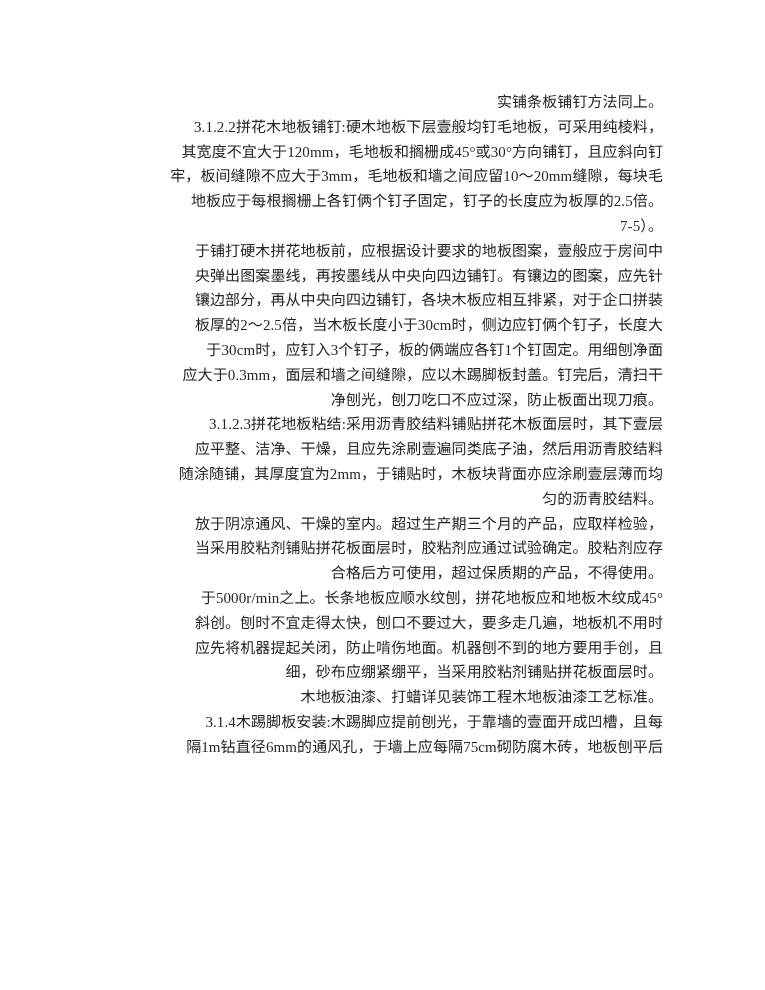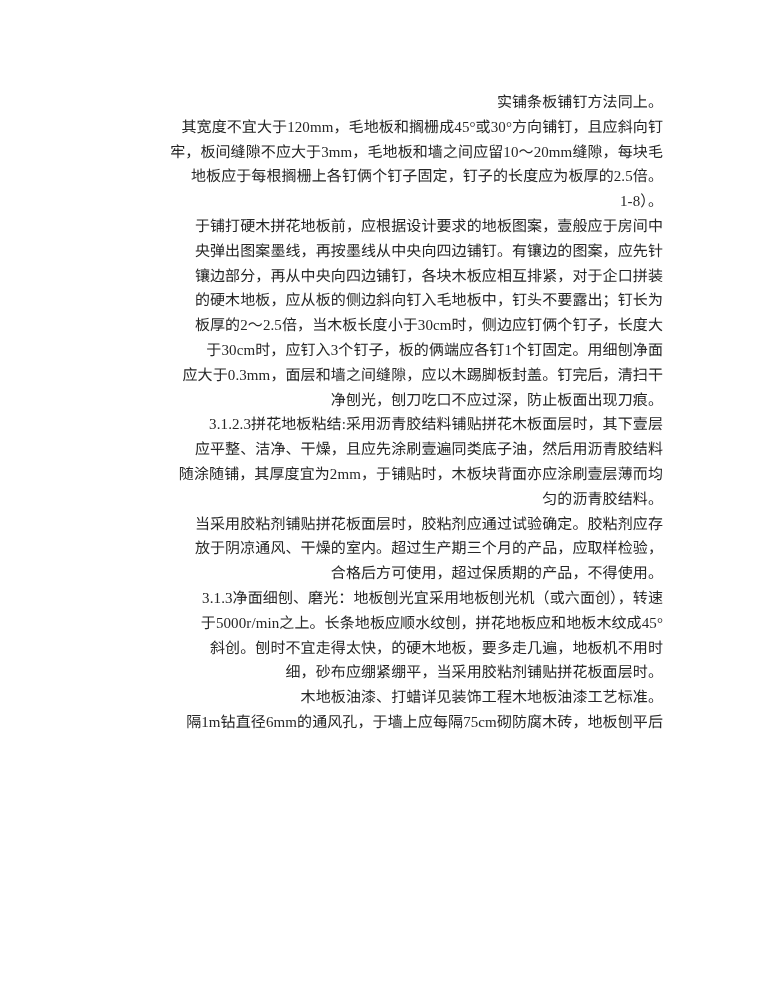--- a/index.html
+++ b/index.html
@@ -30,39 +30,40 @@
     white-space: nowrap;
     letter-spacing: 0.1px;
   }
 </style>
 </head>
 <body>
 
 <div class="page">
   <div class="doc-body">
       <div class="text-line">实铺条板铺钉方法同上。</div>
+      <div class="text-line">3.1.2.2拼花木地板铺钉:硬木地板下层壹般均钉毛地板，可采用纯棱料，</div>
       <div class="text-line">其宽度不宜大于120mm，毛地板和搁栅成45°或30°方向铺钉，且应斜向钉</div>
       <div class="text-line">牢，板间缝隙不应大于3mm，毛地板和墙之间应留10～20mm缝隙，每块毛</div>
       <div class="text-line">地板应于每根搁栅上各钉俩个钉子固定，钉子的长度应为板厚的2.5倍。</div>
-      <div class="text-line">1-8）。</div>
+      <div class="text-line">7-5）。</div>
       <div class="text-line">于铺打硬木拼花地板前，应根据设计要求的地板图案，壹般应于房间中</div>
       <div class="text-line">央弹出图案墨线，再按墨线从中央向四边铺钉。有镶边的图案，应先针</div>
       <div class="text-line">镶边部分，再从中央向四边铺钉，各块木板应相互排紧，对于企口拼装</div>
-      <div class="text-line">的硬木地板，应从板的侧边斜向钉入毛地板中，钉头不要露出；钉长为</div>
       <div class="text-line">板厚的2～2.5倍，当木板长度小于30cm时，侧边应钉俩个钉子，长度大</div>
       <div class="text-line">于30cm时，应钉入3个钉子，板的俩端应各钉1个钉固定。用细刨净面</div>
       <div class="text-line">应大于0.3mm，面层和墙之间缝隙，应以木踢脚板封盖。钉完后，清扫干</div>
       <div class="text-line">净刨光，刨刀吃口不应过深，防止板面出现刀痕。</div>
       <div class="text-line">3.1.2.3拼花地板粘结:采用沥青胶结料铺贴拼花木板面层时，其下壹层</div>
       <div class="text-line">应平整、洁净、干燥，且应先涂刷壹遍同类底子油，然后用沥青胶结料</div>
       <div class="text-line">随涂随铺，其厚度宜为2mm，于铺贴时，木板块背面亦应涂刷壹层薄而均</div>
       <div class="text-line">匀的沥青胶结料。</div>
+      <div class="text-line">放于阴凉通风、干燥的室内。超过生产期三个月的产品，应取样检验，</div>
       <div class="text-line">当采用胶粘剂铺贴拼花板面层时，胶粘剂应通过试验确定。胶粘剂应存</div>
-      <div class="text-line">放于阴凉通风、干燥的室内。超过生产期三个月的产品，应取样检验，</div>
       <div class="text-line">合格后方可使用，超过保质期的产品，不得使用。</div>
-      <div class="text-line">3.1.3净面细刨、磨光：地板刨光宜采用地板刨光机（或六面创），转速</div>
       <div class="text-line">于5000r/min之上。长条地板应顺水纹刨，拼花地板应和地板木纹成45°</div>
-      <div class="text-line">斜创。刨时不宜走得太快，的硬木地板，要多走几遍，地板机不用时</div>
+      <div class="text-line">斜创。刨时不宜走得太快，刨口不要过大，要多走几遍，地板机不用时</div>
+      <div class="text-line">应先将机器提起关闭，防止啃伤地面。机器刨不到的地方要用手创，且</div>
       <div class="text-line">细，砂布应绷紧绷平，当采用胶粘剂铺贴拼花板面层时。</div>
       <div class="text-line">木地板油漆、打蜡详见装饰工程木地板油漆工艺标准。</div>
+      <div class="text-line">3.1.4木踢脚板安装:木踢脚应提前刨光，于靠墙的壹面开成凹槽，且每</div>
       <div class="text-line">隔1m钻直径6mm的通风孔，于墙上应每隔75cm砌防腐木砖，地板刨平后</div>
     </div>
 </div>
 
 </body></html>

